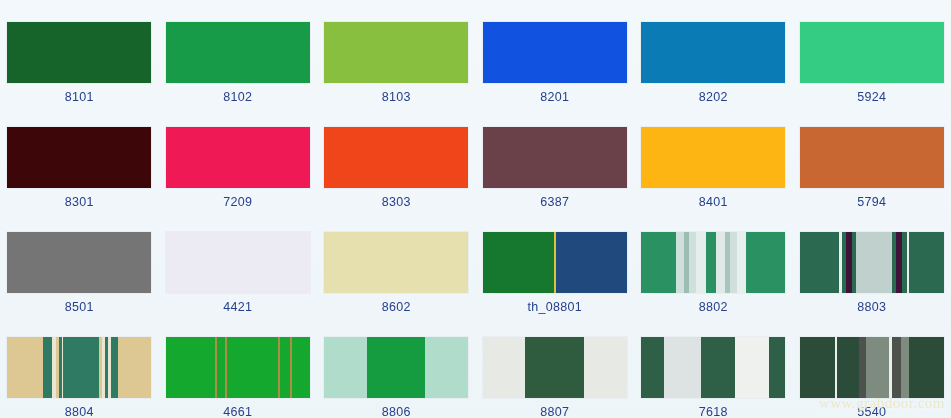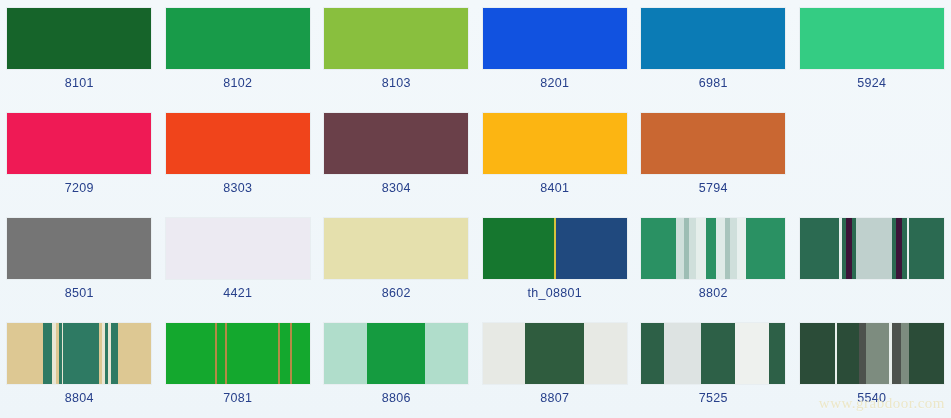--- a/index.html
+++ b/index.html
@@ -23,20 +23,21 @@
   .row {
     display: flex;
     height: 105px;
     width: 951px;
   }
   .cell {
     width: 158.5px;
     height: 105px;
     position: relative;
     box-sizing: border-box;
+    margin-top: 14px;
   }
   .swatch {
     position: absolute;
     left: 6px;
     top: 7px;
     width: 146px;
     height: 63px;
     border: 1px solid #e8eef1;
     box-sizing: border-box;
     overflow: hidden;
@@ -83,39 +84,43 @@
       <div class="cell">
         <div class="swatch" style="background: rgb(137, 191, 62);"></div>
         <div class="label">8103</div>
       </div>
       <div class="cell">
         <div class="swatch" style="background: rgb(17, 82, 224);"></div>
         <div class="label">8201</div>
       </div>
       <div class="cell">
         <div class="swatch" style="background: rgb(11, 123, 181);"></div>
-        <div class="label">6981</div>
+        <div class="label">8202</div>
       </div>
       <div class="cell">
         <div class="swatch" style="background: rgb(52, 204, 131);"></div>
         <div class="label">5924</div>
       </div>
     </div>
     <div class="row">
+      <div class="cell">
+        <div class="swatch" style="background: rgb(61, 6, 8);"></div>
+        <div class="label">8301</div>
+      </div>
       <div class="cell">
         <div class="swatch" style="background: rgb(239, 26, 85);"></div>
         <div class="label">7209</div>
       </div>
       <div class="cell">
         <div class="swatch" style="background: rgb(240, 68, 27);"></div>
         <div class="label">8303</div>
       </div>
       <div class="cell">
         <div class="swatch" style="background: rgb(106, 64, 73);"></div>
-        <div class="label">8304</div>
+        <div class="label">6387</div>
       </div>
       <div class="cell">
         <div class="swatch" style="background: rgb(252, 181, 18);"></div>
         <div class="label">8401</div>
       </div>
       <div class="cell">
         <div class="swatch" style="background: rgb(201, 103, 50);"></div>
         <div class="label">5794</div>
       </div>
     </div>
@@ -135,42 +140,43 @@
       <div class="cell">
         <div class="swatch" style="background: linear-gradient(90deg, rgb(22, 119, 47) 0px, rgb(22, 119, 47) 49%, rgb(216, 195, 60) 49%, rgb(216, 195, 60) 51%, rgb(32, 73, 126) 51%, rgb(32, 73, 126) 100%);"></div>
         <div class="label">th_08801</div>
       </div>
       <div class="cell">
         <div class="swatch" style="background: linear-gradient(90deg, rgb(42, 145, 99) 0px, rgb(42, 145, 99) 24%, rgb(207, 223, 219) 24%, rgb(207, 223, 219) 30%, rgb(157, 189, 180) 30%, rgb(157, 189, 180) 33%, rgb(207, 223, 219) 33%, rgb(207, 223, 219) 38%, rgb(229, 238, 235) 38%, rgb(229, 238, 235) 45%, rgb(42, 145, 99) 45%, rgb(42, 145, 99) 52%, rgb(223, 234, 231) 52%, rgb(223, 234, 231) 58%, rgb(168, 196, 188) 58%, rgb(168, 196, 188) 62%, rgb(207, 223, 219) 62%, rgb(207, 223, 219) 67%, rgb(232, 240, 238) 67%, rgb(232, 240, 238) 73%, rgb(42, 145, 99) 73%, rgb(42, 145, 99) 100%);"></div>
         <div class="label">8802</div>
       </div>
       <div class="cell">
         <div class="swatch" style="background: linear-gradient(90deg, rgb(43, 106, 81) 0px, rgb(43, 106, 81) 27%, rgb(232, 240, 238) 27%, rgb(232, 240, 238) 29%, rgb(43, 106, 81) 29%, rgb(43, 106, 81) 32%, rgb(61, 20, 56) 32%, rgb(61, 20, 56) 36%, rgb(43, 106, 81) 36%, rgb(43, 106, 81) 39%, rgb(191, 208, 205) 39%, rgb(191, 208, 205) 64%, rgb(43, 106, 81) 64%, rgb(43, 106, 81) 67%, rgb(61, 20, 56) 67%, rgb(61, 20, 56) 71%, rgb(43, 106, 81) 71%, rgb(43, 106, 81) 74%, rgb(232, 240, 238) 74%, rgb(232, 240, 238) 76%, rgb(43, 106, 81) 76%, rgb(43, 106, 81) 100%);"></div>
+        <div class="label">8803</div>
       </div>
     </div>
     <div class="row">
       <div class="cell">
         <div class="swatch" style="background: linear-gradient(90deg, rgb(221, 200, 147) 0px, rgb(221, 200, 147) 25%, rgb(46, 122, 99) 25%, rgb(46, 122, 99) 31%, rgb(233, 230, 212) 31%, rgb(233, 230, 212) 34%, rgb(221, 200, 147) 34%, rgb(221, 200, 147) 36%, rgb(46, 122, 99) 36%, rgb(46, 122, 99) 38%, rgb(233, 230, 212) 38%, rgb(233, 230, 212) 39%, rgb(46, 122, 99) 39%, rgb(46, 122, 99) 64%, rgb(221, 200, 147) 64%, rgb(221, 200, 147) 66%, rgb(233, 230, 212) 66%, rgb(233, 230, 212) 68%, rgb(46, 122, 99) 68%, rgb(46, 122, 99) 70%, rgb(233, 230, 212) 70%, rgb(233, 230, 212) 72%, rgb(46, 122, 99) 72%, rgb(46, 122, 99) 77%, rgb(221, 200, 147) 77%, rgb(221, 200, 147) 100%);"></div>
         <div class="label">8804</div>
       </div>
       <div class="cell">
         <div class="swatch" style="background: linear-gradient(90deg, rgb(20, 168, 46) 0px, rgb(20, 168, 46) 34%, rgb(179, 138, 70) 34%, rgb(179, 138, 70) 35.5%, rgb(20, 168, 46) 35.5%, rgb(20, 168, 46) 41%, rgb(179, 138, 70) 41%, rgb(179, 138, 70) 42.5%, rgb(20, 168, 46) 42.5%, rgb(20, 168, 46) 78%, rgb(179, 138, 70) 78%, rgb(179, 138, 70) 79.5%, rgb(20, 168, 46) 79.5%, rgb(20, 168, 46) 86%, rgb(179, 138, 70) 86%, rgb(179, 138, 70) 87.5%, rgb(20, 168, 46) 87.5%, rgb(20, 168, 46) 100%);"></div>
-        <div class="label">7081</div>
+        <div class="label">4661</div>
       </div>
       <div class="cell">
         <div class="swatch" style="background: linear-gradient(90deg, rgb(176, 221, 203) 0px, rgb(176, 221, 203) 30%, rgb(21, 155, 64) 30%, rgb(21, 155, 64) 70%, rgb(176, 221, 203) 70%, rgb(176, 221, 203) 100%);"></div>
         <div class="label">8806</div>
       </div>
       <div class="cell">
         <div class="swatch" style="background: linear-gradient(90deg, rgb(231, 233, 228) 0px, rgb(231, 233, 228) 29%, rgb(47, 92, 62) 29%, rgb(47, 92, 62) 70%, rgb(231, 233, 228) 70%, rgb(231, 233, 228) 100%);"></div>
         <div class="label">8807</div>
       </div>
       <div class="cell">
         <div class="swatch" style="background: linear-gradient(90deg, rgb(45, 96, 71) 0px, rgb(45, 96, 71) 16%, rgb(221, 227, 226) 16%, rgb(221, 227, 226) 42%, rgb(45, 96, 71) 42%, rgb(45, 96, 71) 65%, rgb(238, 241, 238) 65%, rgb(238, 241, 238) 89%, rgb(45, 96, 71) 89%, rgb(45, 96, 71) 100%);"></div>
-        <div class="label">7525</div>
+        <div class="label">7618</div>
       </div>
       <div class="cell">
         <div class="swatch" style="background: linear-gradient(90deg, rgb(43, 76, 56) 0px, rgb(43, 76, 56) 24%, rgb(233, 239, 236) 24%, rgb(233, 239, 236) 26%, rgb(43, 76, 56) 26%, rgb(43, 76, 56) 41%, rgb(77, 82, 77) 41%, rgb(77, 82, 77) 46%, rgb(125, 140, 127) 46%, rgb(125, 140, 127) 62%, rgb(233, 239, 236) 62%, rgb(233, 239, 236) 64%, rgb(77, 82, 77) 64%, rgb(77, 82, 77) 70%, rgb(125, 140, 127) 70%, rgb(125, 140, 127) 76%, rgb(43, 76, 56) 76%, rgb(43, 76, 56) 100%);"></div>
         <div class="label">5540</div>
       </div>
     </div>
   </div>
 
 <div class="watermark">www.grabdoor.com</div>
 

